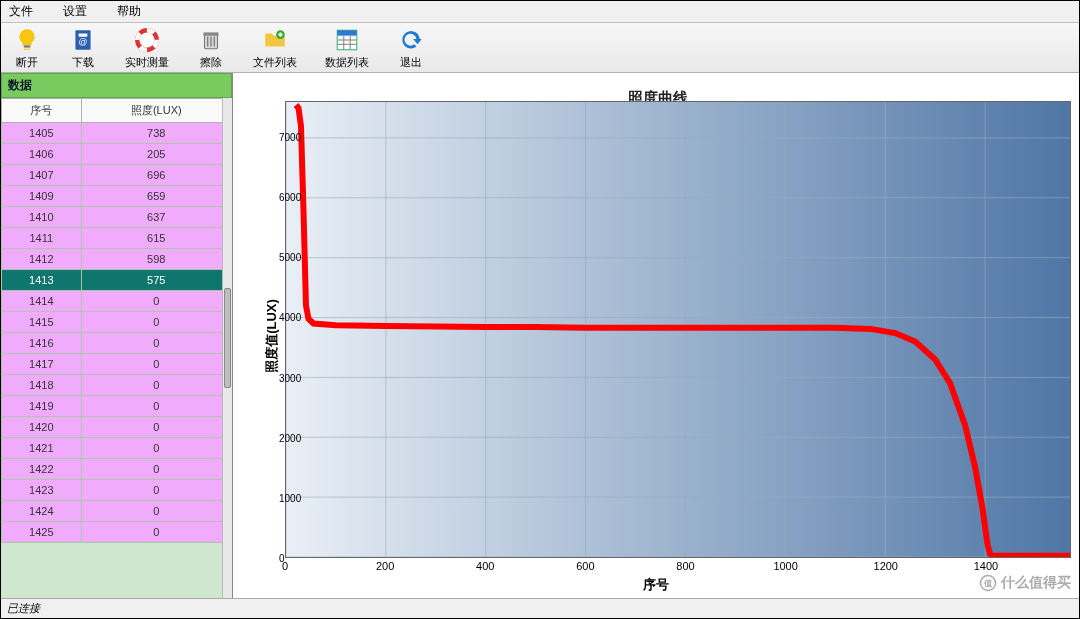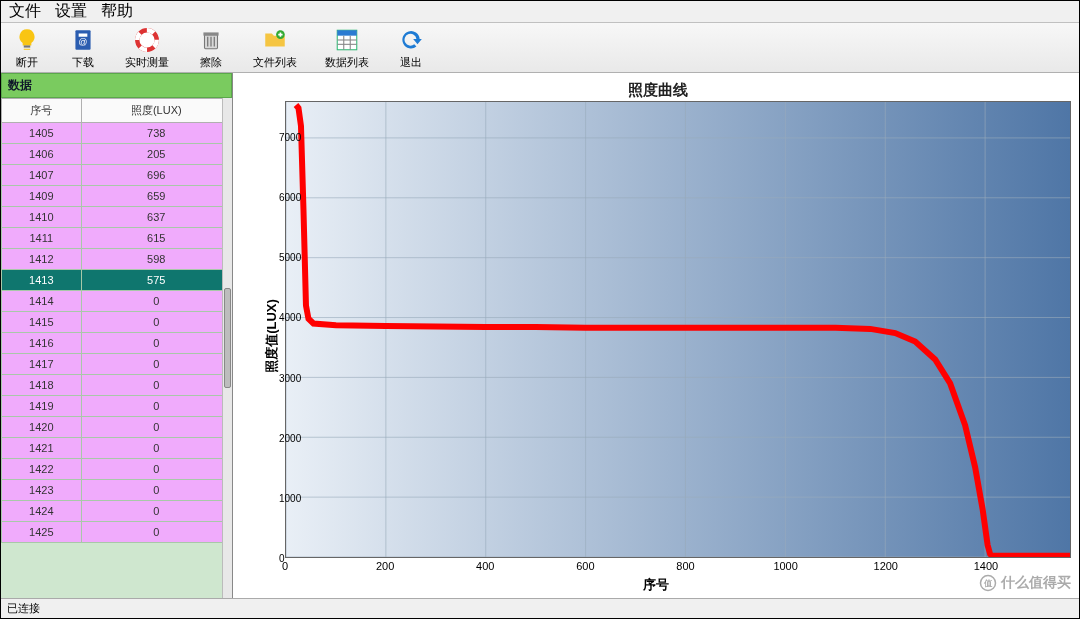--- a/index.html
+++ b/index.html
@@ -1,45 +1,45 @@
 <!DOCTYPE html>
 <html><head>
 <meta charset="utf-8">
 <style>
   * { box-sizing: border-box; margin: 0; padding: 0; font-family: "Microsoft YaHei", Arial, sans-serif; }
   html, body { width: 1080px; height: 619px; overflow: hidden; background: #fff; }
   .window { width: 100%; height: 100%; display: flex; flex-direction: column; border: 1px solid #000; background:#e8e8e8; }
 
-  .menubar { height: 22px; display: flex; align-items: center; gap: 14px; padding: 0 8px; font-size: 16px; background:#f0f0f0; border-bottom:1px solid #c0c0c0; }
+  .menubar { height: 22px; display: flex; align-items: center; gap: 30px; padding: 0 8px; font-size: 12px; background:#f0f0f0; border-bottom:1px solid #c0c0c0; }
   .menubar span { cursor: default; }
 
   .toolbar { height: 50px; display: flex; align-items: center; gap: 28px; padding: 2px 12px 2px 12px; background: linear-gradient(#f7f7f7,#e9e9e9); border-bottom:1px solid #b0b0b0;}
   .tbitem { display:flex; flex-direction:column; align-items:center; font-size:11px; gap:1px; cursor:pointer; }
   .tbitem .icon { width:28px; height:28px; display:flex; align-items:center; justify-content:center; }
 
   .content { flex:1; display:flex; overflow:hidden; }
 
   .left { width:232px; display:flex; flex-direction:column; border-right:1px solid #888; background:#c8e2c8;}
   .panelhdr { background:#7ACB5F; color:#0f172a; font-size:12px; font-weight:bold; padding:3px 6px; border:1px solid #5aa84a;}
   .tablewrap { flex:1; overflow-y:auto; background:#cfe7cf; }
   table { width:100%; border-collapse:collapse; font-size:11px; }
   th { background:#fafafa; border:1px solid #b0b0b0; padding:4px 2px; text-align:center; font-weight:normal; color:#333; }
   td { border:1px solid #a8c8a8; text-align:center; padding:4px 2px; background:#f0abfc; color:#333;}
   tr.selected td { background:#0f766e; color:#fff; }
 
   .right { flex:1; position:relative; background:#fff; padding:4px 4px 4px 8px; }
-  .charttitle { text-align:center; font-size:15px; font-weight:bold; color:#222; padding:4px 0 2px 0;}
+  .charttitle { text-align:center; font-size:15px; font-weight:bold; color:#222; padding:4px 0 2px 0;margin-top:8px;}
   .chartbody { position:absolute; top:28px; left:52px; right:8px; bottom:40px; }
   .plot { width:100%; height:100%; border:1px solid #666; }
   .ylabel { position:absolute; left:2px; top:50%; transform:translateY(-50%) rotate(-90deg); transform-origin:center; font-size:13px; font-weight:bold; white-space:nowrap;}
   .xlabel { position:absolute; bottom:4px; left:0; right:0; text-align:center; font-size:13px; font-weight:bold;}
   .ytick { position:absolute; right:100%; margin-right:4px; font-size:10px; transform:translateY(-50%);}
   .xtick { position:absolute; top:100%; margin-top:2px; font-size:11px; transform:translateX(-50%);}
 
-  .statusbar { height:20px; font-size:11px; padding:2px 6px; border-top:1px solid #aaa; background:#f0f0f0; display:flex; align-items:center;}
+  .statusbar { height:20px; font-size:11px; padding:2px 6px; border-top:1px solid #aaa; background:#f0f0f0; display:flex; align-items:center;font-style:italic;}
   .watermark { position:absolute; right:8px; bottom:6px; font-size:14px; color:#888; font-weight:bold; opacity:.7; display:flex; align-items:center; gap:4px;}
 
   .scrollbar-sim { position:absolute; top:0; right:0; bottom:0; width:10px; background:#e8e8e8; border-left:1px solid #bbb;}
   .scrollbar-sim .thumb { position:absolute; left:1px; right:1px; top:38%; height:20%; background:#bdbdbd; border:1px solid #888; border-radius:2px;}
 
   ::-webkit-scrollbar { width:14px; }
 </style>
 </head>
 <body>
 

